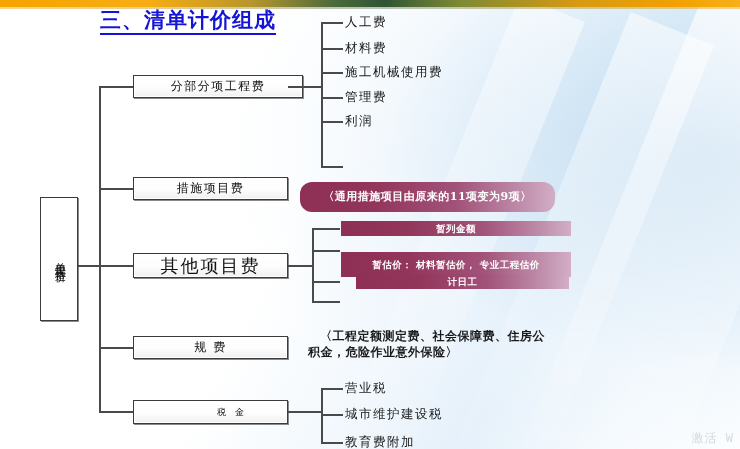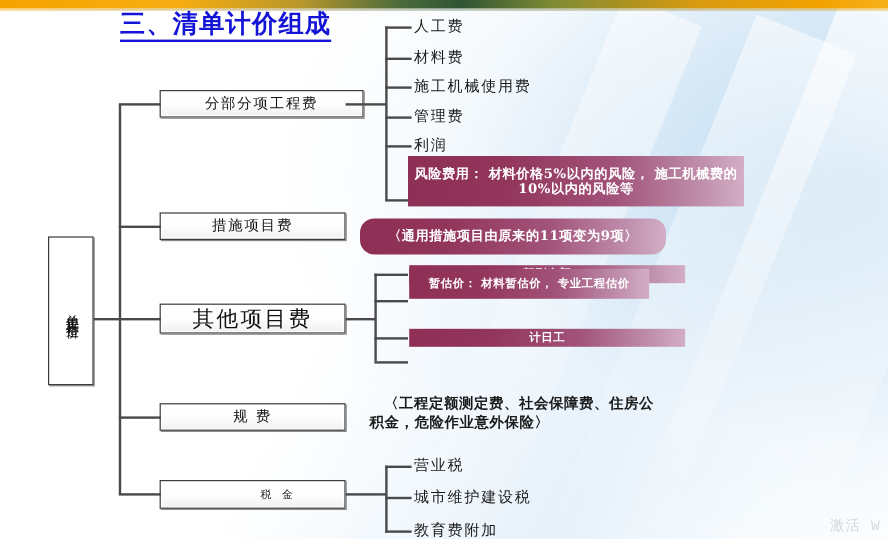--- a/index.html
+++ b/index.html
@@ -172,35 +172,34 @@
   <div class="ln lnh" style="left:321px;top:97px;width:22px;"></div>
   <div class="ln lnh" style="left:321px;top:121px;width:22px;"></div>
   <div class="ln lnh" style="left:321px;top:166px;width:22px;"></div>
 
   <div class="leaf" style="left:345px;top:14px;">人工费</div>
   <div class="leaf" style="left:345px;top:40px;">材料费</div>
   <div class="leaf" style="left:345px;top:64px;">施工机械使用费</div>
   <div class="leaf" style="left:345px;top:89px;">管理费</div>
   <div class="leaf" style="left:345px;top:113px;">利润</div>
 
-  <div class="pbox" style="left:340px;top:130px;width:280px;height:42px;">风险费用：  材料价格5%以内的风险，  施工机械费的10%以内的风险等</div>
 
   <div class="pbox" style="left:300px;top:182px;width:255px;height:30px;border-radius:12px;">〈通用措施项目由原来的11项变为9项〉</div>
 
   <div class="ln lnh" style="left:288px;top:265px;width:25px;"></div>
   <div class="ln lnv" style="left:312px;top:228px;height:73px;"></div>
 
   <div class="ln lnh" style="left:312px;top:228px;width:28px;"></div>
   <div class="ln lnh" style="left:312px;top:250px;width:28px;"></div>
   <div class="ln lnh" style="left:312px;top:281px;width:28px;"></div>
   <div class="ln lnh" style="left:312px;top:301px;width:28px;"></div>
 
   <div class="pbox tiny" style="left:341px;top:221px;width:230px;height:15px;">暂列金额</div>
-  <div class="pbox tiny" style="left:341px;top:224px;width:200px;height:25px;">暂估价：  材料暂估价，  专业工程估价</div>
-  <div class="pbox tiny" style="left:341px;top:274px;width:230px;height:15px;">计日工</div>
+  <div class="pbox tiny" style="left:341px;top:252px;width:230px;height:25px;">暂估价：  材料暂估价，  专业工程估价</div>
+  <div class="pbox tiny" style="left:356px;top:274px;width:213px;height:15px;">计日工</div>
 
   <div class="note" style="left:308px;top:328px;width:245px;text-indent:12px;font-weight:bold;">〈工程定额测定费、社会保障费、住房公积金，危险作业意外保险〉</div>
 
   <div class="ln lnh" style="left:288px;top:411px;width:34px;"></div>
   <div class="ln lnv" style="left:321px;top:388px;height:56px;"></div>
 
   <div class="ln lnh" style="left:321px;top:388px;width:22px;"></div>
   <div class="ln lnh" style="left:321px;top:414px;width:22px;"></div>
   <div class="ln lnh" style="left:321px;top:442px;width:22px;"></div>
 

